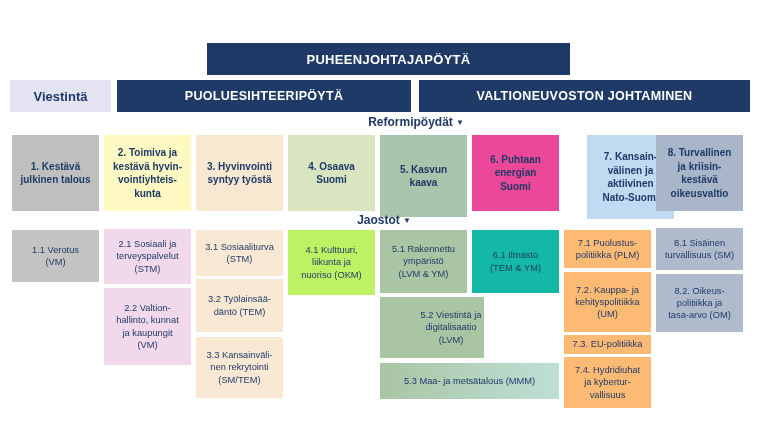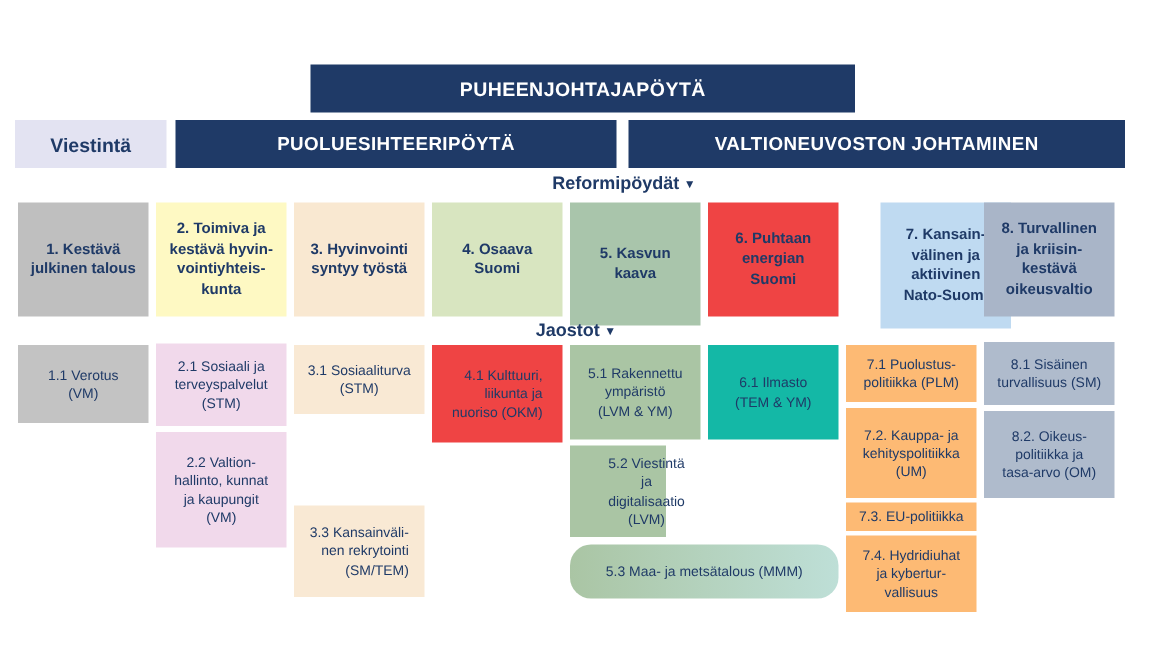--- a/index.html
+++ b/index.html
@@ -28,23 +28,23 @@
   .seclabel{
     position:absolute;left:0;width:768px;text-align:center;
     color:#1f3a67;font-weight:bold;font-size:12px;
     cursor:pointer;
   }
   .arrow{font-size:8px;vertical-align:1px;margin-left:3px;}
   
   .c1h{background:#bfbfbf;} .c1s{background:#c3c3c3;}
   .c2h{background:#fef9c3;} .c2s{background:#f1d9eb;}
   .c3h{background:#f9e8d1;} .c3s{background:#f9e9d4;}
-  .c4h{background:#d8e5c0;} .c4s{background:#ef4444;text-align:right;}
+  .c4h{background:#d8e5c0;} .c4s{background:#bef264;}
   .c5h{background:#a9c5ab;} .c5s{background:#aac5a4;}
-  .c6h{background:#ef4444;} .c6s{background:#14b8a6;}
+  .c6h{background:#ec4899;} .c6s{background:#14b8a6;}
   .c7h{background:#bfdaf1;} .c7s{background:#fdba74;}
   .c8h{background:#a9b5c8;} .c8s{background:#afbbcc;}
   .wide53{background:linear-gradient(to right,#aac5a4,#bedfd7);}
 </style>
 </head>
 <body>
 
 <div id="stage">
 
   <div class="box lavender" style="left:10px;top:80px;width:101px;height:32px;">Viestintä</div>
@@ -87,39 +87,41 @@
   <div class="box sub c2s" style="left:104px;top:229px;width:87px;height:55px;">2.1 Sosiaali ja
 terveyspalvelut
 (STM)</div>
   <div class="box sub c2s" style="left:104px;top:288px;width:87px;height:77px;">2.2 Valtion-
 hallinto, kunnat
 ja kaupungit
 (VM)</div>
 
   <div class="box sub c3s" style="left:196px;top:230px;width:87px;height:46px;">3.1 Sosiaaliturva
 (STM)</div>
-  <div class="box sub c3s" style="left:196px;top:337px;width:87px;height:61px;text-align:right;">3.3 Kansainväli-
+  <div class="box sub c3s" style="left:196px;top:279px;width:87px;height:53px;">3.2 Työlainsää-
+däntö (TEM)</div>
+  <div class="box sub c3s" style="left:196px;top:337px;width:87px;height:61px;">3.3 Kansainväli-
 nen rekrytointi
 (SM/TEM)</div>
 
   <div class="box sub c4s" style="left:288px;top:230px;width:87px;height:65px;">4.1 Kulttuuri,
 liikunta ja
 nuoriso (OKM)</div>
 
   <div class="box sub c5s" style="left:380px;top:230px;width:87px;height:63px;">5.1 Rakennettu
 ympäristö
 (LVM &amp; YM)</div>
-  <div class="box sub c5s" style="left:380px;top:297px;width:64px;height:61px;padding-left:40px;">5.2 Viestintä ja
+  <div class="box sub c5s" style="left:380px;top:297px;width:104px;height:61px;padding-left:40px;">5.2 Viestintä ja
 digitalisaatio
 (LVM)</div>
 
   <div class="box sub c6s" style="left:472px;top:230px;width:87px;height:63px;">6.1 Ilmasto
 (TEM &amp; YM)</div>
 
-  <div class="box sub wide53" style="left:380px;top:363px;width:179px;height:36px;border-radius:14px;">5.3 Maa- ja metsätalous (MMM)</div>
+  <div class="box sub wide53" style="left:380px;top:363px;width:179px;height:36px;">5.3 Maa- ja metsätalous (MMM)</div>
 
   <div class="box sub c7s" style="left:564px;top:230px;width:87px;height:38px;">7.1 Puolustus-
 politiikka (PLM)</div>
   <div class="box sub c7s" style="left:564px;top:272px;width:87px;height:60px;">7.2. Kauppa- ja
 kehityspolitiikka
 (UM)</div>
   <div class="box sub c7s" style="left:564px;top:335px;width:87px;height:19px;">7.3. EU-politiikka</div>
   <div class="box sub c7s" style="left:564px;top:357px;width:87px;height:51px;">7.4. Hydridiuhat
 ja kybertur-
 vallisuus</div>

